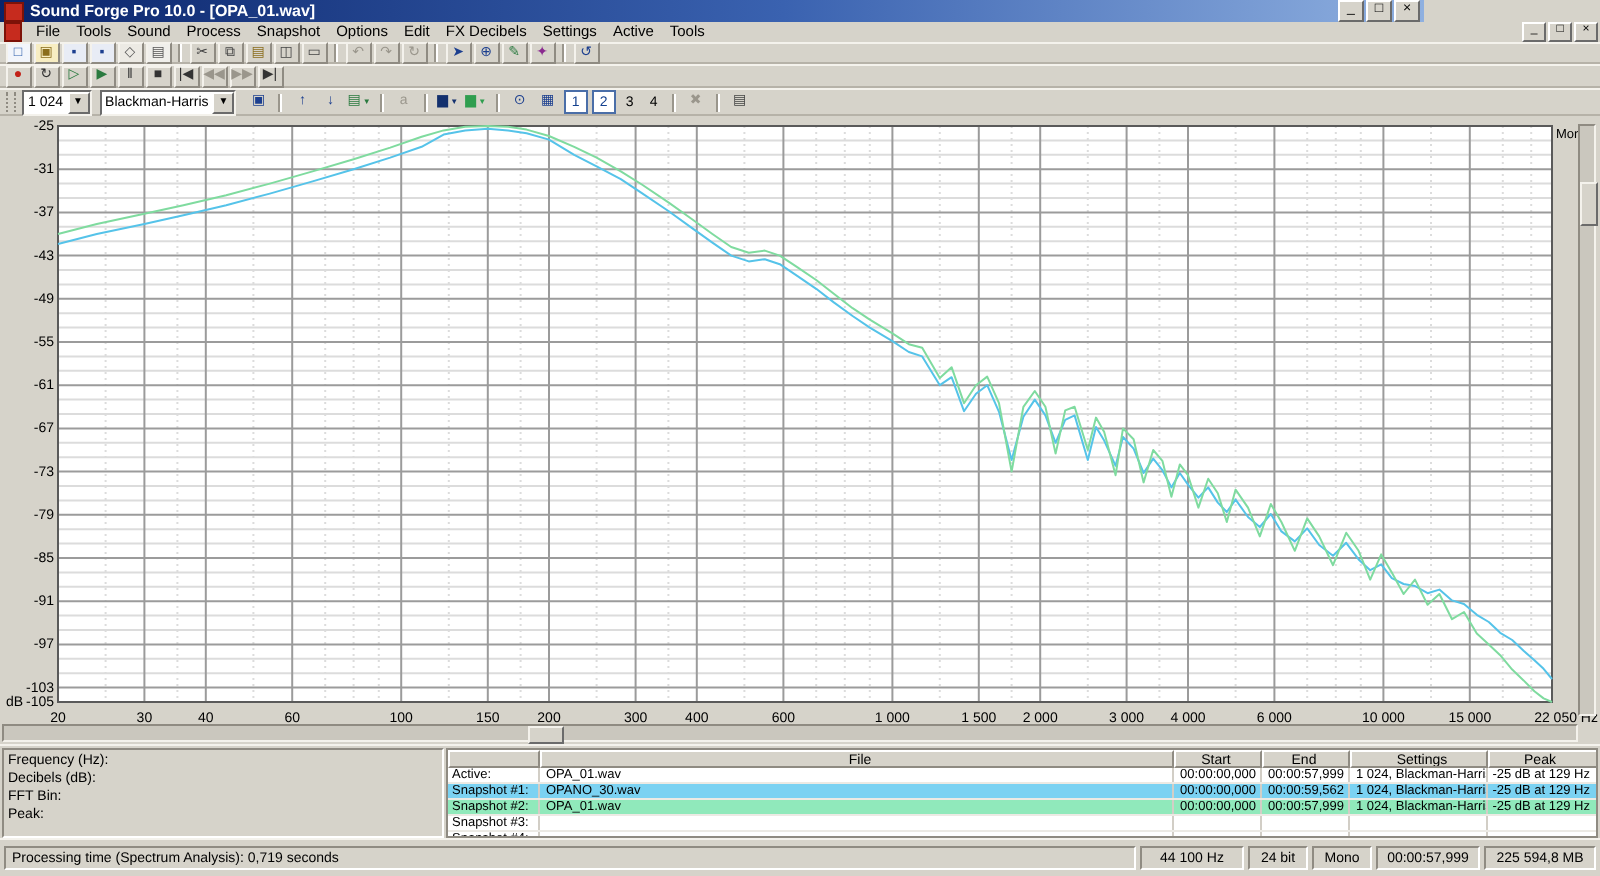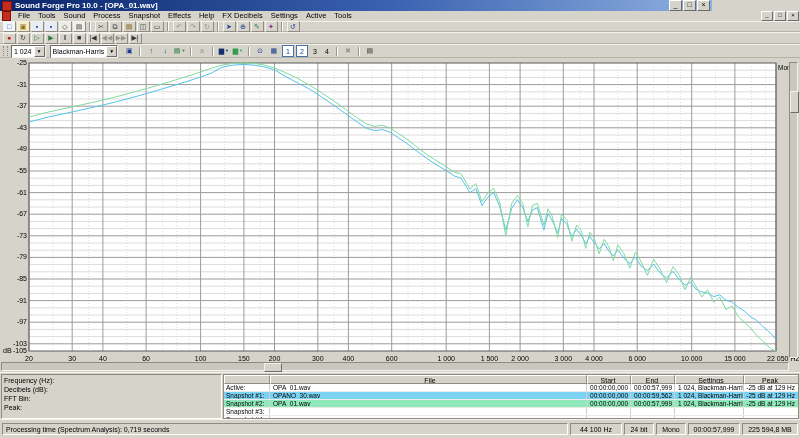--- a/index.html
+++ b/index.html
@@ -93,22 +93,22 @@
   <span class="winbtn">×</span>
 </div>
 
 <div class="abs menubar">
   <span class="docicon"></span>
   <span class="menu-item">File</span>
   <span class="menu-item">Tools</span>
   <span class="menu-item">Sound</span>
   <span class="menu-item">Process</span>
   <span class="menu-item">Snapshot</span>
-  <span class="menu-item">Effects</span>
-  <span class="menu-item">Help</span>
+  <span class="menu-item">Options</span>
+  <span class="menu-item">Edit</span>
   <span class="menu-item">FX Decibels</span>
   <span class="menu-item">Settings</span>
   <span class="menu-item">Active</span>
   <span class="menu-item">Tools</span>
   <span class="spacer"></span>
   <span class="mbtn">_</span>
   <span class="mbtn">□</span>
   <span class="mbtn">×</span>
 </div>
 

